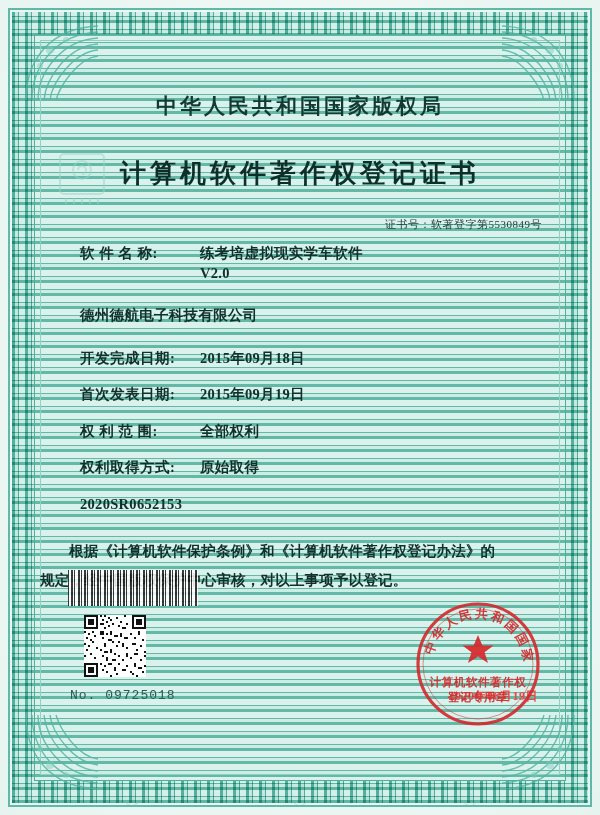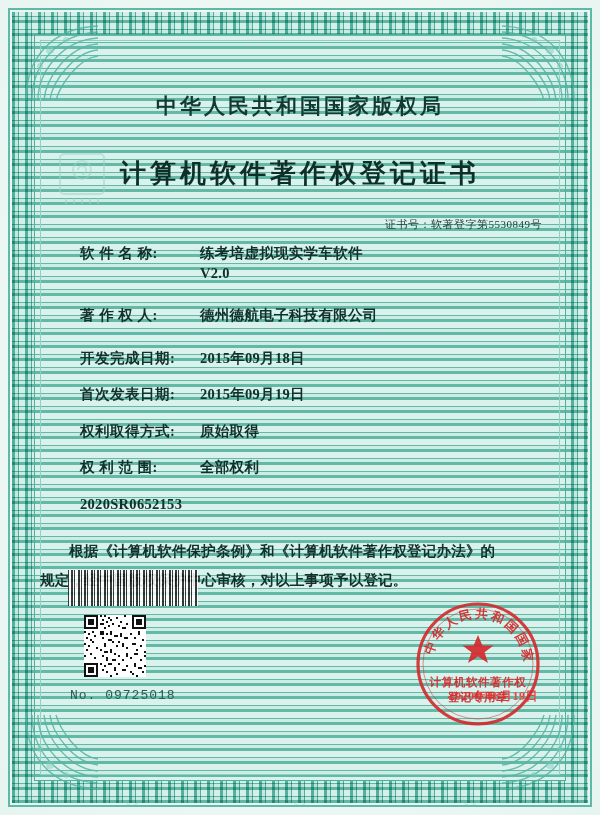--- a/index.html
+++ b/index.html
@@ -369,44 +369,43 @@
         <div class="label">软 件 名 称:</div>
         <div class="value">
           <span>练考培虚拟现实学车软件</span>
           <span class="line2">V2.0</span>
         </div>
       </div>
 
       <div class="sep"></div>
 
       <div class="row">
-        <div class="label">著 作 权 人:</div>
         <div class="value">德州德航电子科技有限公司</div>
       </div>
 
       <div class="sep"></div>
 
       <div class="row">
         <div class="label">开发完成日期:</div>
         <div class="value">2015年09月18日</div>
       </div>
 
       <div class="row">
         <div class="label">首次发表日期:</div>
         <div class="value">2015年09月19日</div>
       </div>
 
       <div class="row">
+        <div class="label">权 利 范 围:</div>
+        <div class="value">全部权利</div>
+      </div>
+
+      <div class="row">
         <div class="label">权利取得方式:</div>
         <div class="value">原始取得</div>
-      </div>
-
-      <div class="row">
-        <div class="label">权 利 范 围:</div>
-        <div class="value">全部权利</div>
       </div>
 
       <div class="row">
         <div class="value">2020SR0652153</div>
       </div>
 
     </div>
 
     <div class="para">
       <p class="indent">根据《计算机软件保护条例》和《计算机软件著作权登记办法》的</p>

